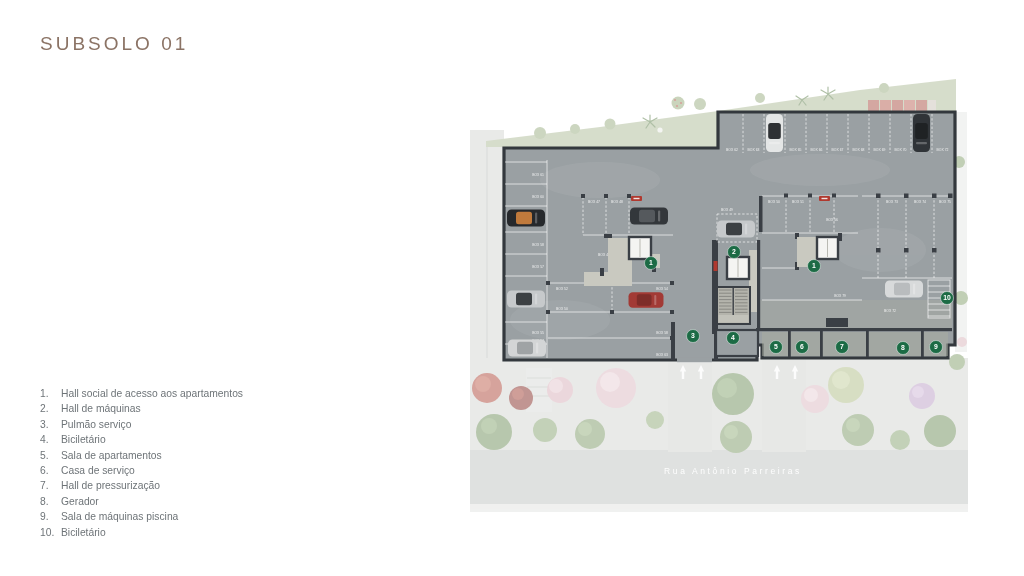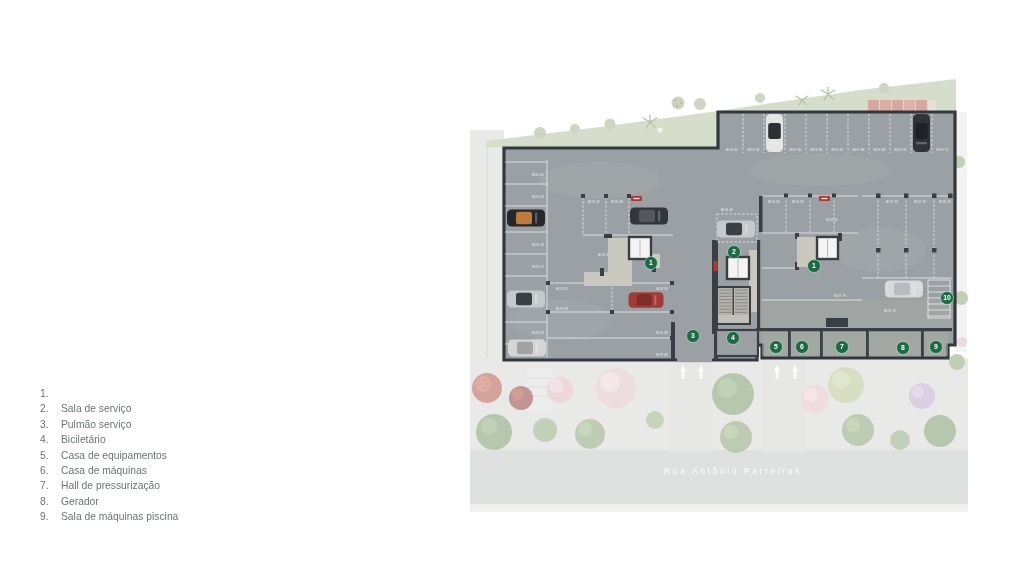--- a/index.html
+++ b/index.html
@@ -18,56 +18,62 @@
   .pale{fill:#c9c9c0;}
   .mk circle{fill:#1c6b45;stroke:rgba(255,255,255,.55);stroke-width:.8;}
   .mk text{fill:#fff;font-size:6.8px;font-weight:bold;text-anchor:middle;}
   .street-label{font-size:8.5px;letter-spacing:2.6px;fill:rgba(255,255,255,.95);text-anchor:middle;}
 </style>
 </head>
 <body>
 
 <div class="slide">
 
+  <h1 class="title">SUBSOLO 01</h1>
 
   <ol class="legend">
     <li>
         <span class="num">1.</span>
+        <span>Hall social de acesso aos apartamentos</span>
       </li>
     <li>
         <span class="num">2.</span>
-        <span>Sala de serviço</span>
+        <span>Hall de máquinas</span>
       </li>
     <li>
         <span class="num">3.</span>
         <span>Pulmão serviço</span>
       </li>
     <li>
         <span class="num">4.</span>
         <span>Biciletário</span>
       </li>
     <li>
         <span class="num">5.</span>
-        <span>Casa de equipamentos</span>
+        <span>Sala de apartamentos</span>
       </li>
     <li>
         <span class="num">6.</span>
-        <span>Casa de máquinas</span>
+        <span>Casa de serviço</span>
       </li>
     <li>
         <span class="num">7.</span>
         <span>Hall de pressurização</span>
       </li>
     <li>
         <span class="num">8.</span>
         <span>Gerador</span>
       </li>
     <li>
         <span class="num">9.</span>
         <span>Sala de máquinas piscina</span>
+      </li>
+    <li>
+        <span class="num">10.</span>
+        <span>Biciletário</span>
       </li>
   </ol>
 
   <svg width="506" height="460" viewBox="466 56 506 460">
     <defs>
       <g id="car-h">
         <rect x="-19" y="-8.5" width="38" height="17" rx="4.5" fill="var(--b)"></rect>
         <rect x="-10" y="-6.3" width="16" height="12.6" rx="2.5" fill="var(--r)"></rect>
         <rect x="9" y="-5.5" width="2.2" height="11" rx="1" fill="#ffffff" opacity=".25"></rect>
       </g>

